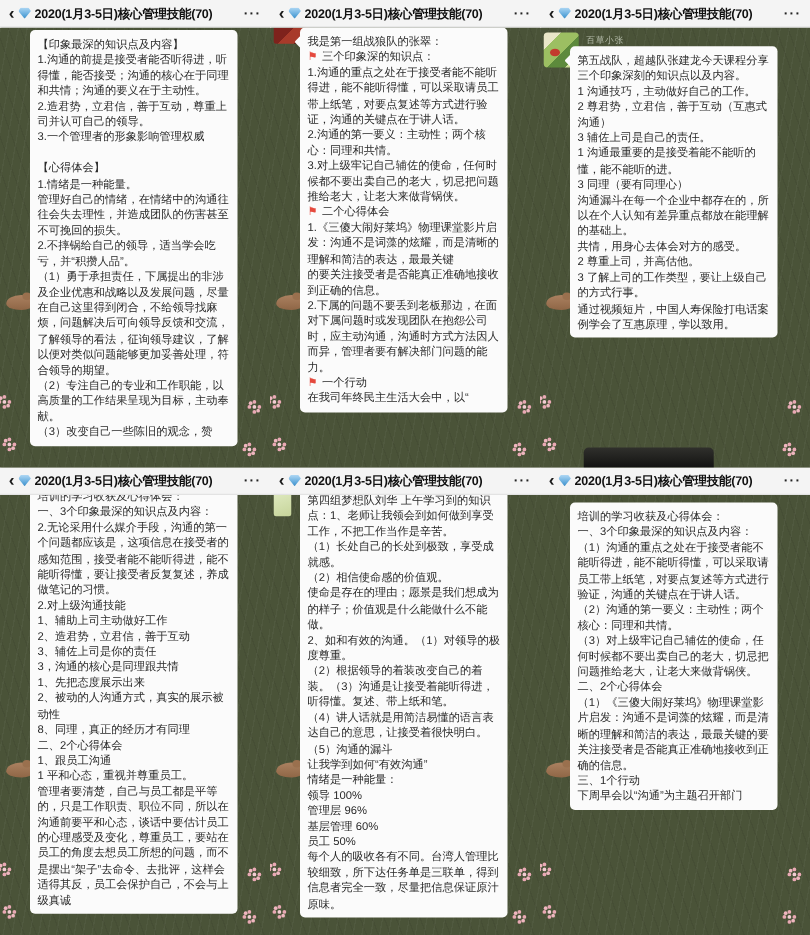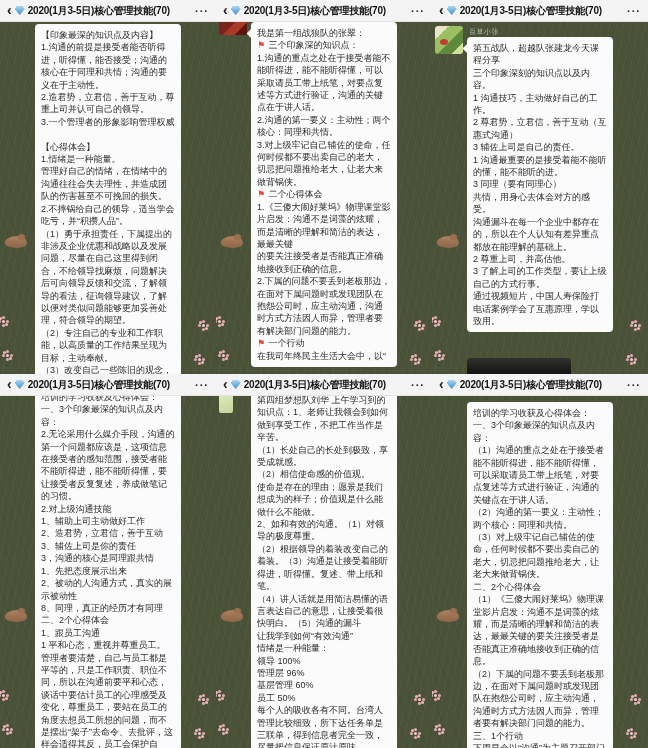--- a/index.html
+++ b/index.html
@@ -10,21 +10,21 @@
   .back{font-size:14px;line-height:20px;color:#1a1a1a;font-weight:700;margin-top:-2px;cursor:default;}
   .gem{width:10px;height:9px;flex:0 0 auto;background:linear-gradient(180deg,#aed7f4 0%,#5ba6da 70%,#3f8cc4 100%);clip-path:polygon(50% 100%,0 32%,20% 0,80% 0,100% 32%);}
   .title{font-size:10px;font-weight:700;color:#111;white-space:nowrap;overflow:hidden;letter-spacing:-0.2px;}
   .more{margin-left:auto;font-size:11px;font-weight:700;color:#222;letter-spacing:1px;line-height:10px;}
   
   .chat{position:absolute;top:22px;left:0;right:0;bottom:0;overflow:hidden;
     background:
       repeating-linear-gradient(100deg,rgba(255,255,255,.035) 0 1px,transparent 1px 7px),
       repeating-linear-gradient(70deg,rgba(0,0,0,.06) 0 1px,transparent 1px 9px),
       #4a5338;}
-  .bubble{position:relative;z-index:2;margin-left:35px;width:146px;box-sizing:border-box;background:#fbfbfb;border-radius:4px;padding:5px 6px;}
+  .bubble{position:relative;z-index:2;margin-left:24px;width:166px;box-sizing:border-box;background:#fbfbfb;border-radius:4px;padding:5px 6px;}
   .bubble.tail::before{content:"";position:absolute;left:-3px;top:8px;width:7px;height:7px;background:#fbfbfb;transform:rotate(45deg);border-radius:1px;}
   .ln{margin:0;font-size:9px;line-height:12.4px;color:#2a2a2a;word-break:break-all;}
   .flag{color:#e5493d;margin-right:1px;font-size:9px;}
   
   .avatar-cut2{position:absolute;z-index:2;left:3px;top:0;width:28px;height:13px;border-radius:0 0 2px 2px;background:linear-gradient(135deg,#7e221c 0 40%,#a83a2a 40% 70%,#5e1512 70%);}
   .avatar3{position:absolute;z-index:2;left:3px;top:4px;width:28px;height:28px;border-radius:3px;background:linear-gradient(135deg,#e9e6c8 0 25%,#9cbf62 25% 55%,#5d8a3c 55% 80%,#cfe09a 80%);}
   .avatar3::after{content:"";position:absolute;left:5px;top:13px;width:8px;height:6px;border-radius:50%;background:#c23b2e;}
   .avatar-cut5{position:absolute;z-index:2;left:3px;top:0;width:14px;height:17px;border-radius:0 0 2px 2px;background:linear-gradient(160deg,#dde8bd,#c6d49a);}
   .nick{position:absolute;z-index:2;left:37px;top:5px;font-size:7px;color:#b3baa8;letter-spacing:0.5px;}
   .photo{position:absolute;z-index:2;left:35px;top:336px;width:104px;height:20px;border-radius:4px 4px 0 0;background:linear-gradient(180deg,#30302c,#0c0c0c);}
@@ -116,22 +116,22 @@
       <span class="avatar3"></span>
       <span class="nick">百草小张</span>
       <div class="bubble tail">
           <p class="ln">第五战队，超越队张建龙今天课程分享</p>
           <p class="ln">三个印象深刻的知识点以及内容。</p>
           <p class="ln">1 沟通技巧，主动做好自己的工作。</p>
           <p class="ln">2 尊君势，立君信，善于互动（互惠式沟通）</p>
           <p class="ln">3 辅佐上司是自己的责任。</p>
           <p class="ln">1 沟通最重要的是接受着能不能听的懂，能不能听的进。</p>
           <p class="ln">3 同理（要有同理心）</p>
+          <p class="ln">沟通漏斗在每一个企业中都存在的，所以在个人认知有差异重点都放在能理解的基础上。</p>
           <p class="ln">共情，用身心去体会对方的感受。</p>
-          <p class="ln">沟通漏斗在每一个企业中都存在的，所以在个人认知有差异重点都放在能理解的基础上。</p>
           <p class="ln">2 尊重上司，并高估他。</p>
           <p class="ln">3 了解上司的工作类型，要让上级自己的方式行事。</p>
           <p class="ln">通过视频短片，中国人寿保险打电话案例学会了互惠原理，学以致用。</p>
         </div>
       <span class="photo"></span>
     <span class="capybara" style="left: 5px; top: 214px;"></span>
         <span class="flower" style="left: 2px; top: 298px;"></span>
         <span class="flower" style="left: 202px; top: 302px;"></span>
         <span class="flower" style="left: 6px; top: 332px;"></span>
         <span class="flower" style="left: 198px; top: 336px;"></span>
@@ -213,21 +213,20 @@
     </div>
     <div class="chat">
       <div class="bubble">
           <p class="ln">培训的学习收获及心得体会：</p>
           <p class="ln">一、3个印象最深的知识点及内容：</p>
           <p class="ln">（1）沟通的重点之处在于接受者能不能听得进，能不能听得懂，可以采取请员工带上纸笔，对要点复述等方式进行验证，沟通的关键点在于讲人话。</p>
           <p class="ln">（2）沟通的第一要义：主动性；两个核心：同理和共情。</p>
           <p class="ln">（3）对上级牢记自己辅佐的使命，任何时候都不要出卖自己的老大，切忌把问题推给老大，让老大来做背锅侠。</p>
           <p class="ln">二、2个心得体会</p>
           <p class="ln">（1）《三傻大闹好莱坞》物理课堂影片启发：沟通不是词藻的炫耀，而是清晰的理解和简洁的表达，最最关键的要关注接受者是否能真正准确地接收到正确的信息。</p>
-          <p class="ln">（2）下属的问题不要丢到老板那边，在面对下属问题时或发现团队在抱怨公司时，应主动沟通，沟通时方式方法因人而异，管理者要有解决部门问题的能力。</p>
           <p class="ln">三、1个行动</p>
           <p class="ln">下周早会以“沟通”为主题召开部门</p>
         </div>
     <span class="capybara" style="left: 5px; top: 214px;"></span>
         <span class="flower" style="left: 2px; top: 298px;"></span>
         <span class="flower" style="left: 202px; top: 302px;"></span>
         <span class="flower" style="left: 6px; top: 332px;"></span>
         <span class="flower" style="left: 198px; top: 336px;"></span>
       </div>
   </div>

